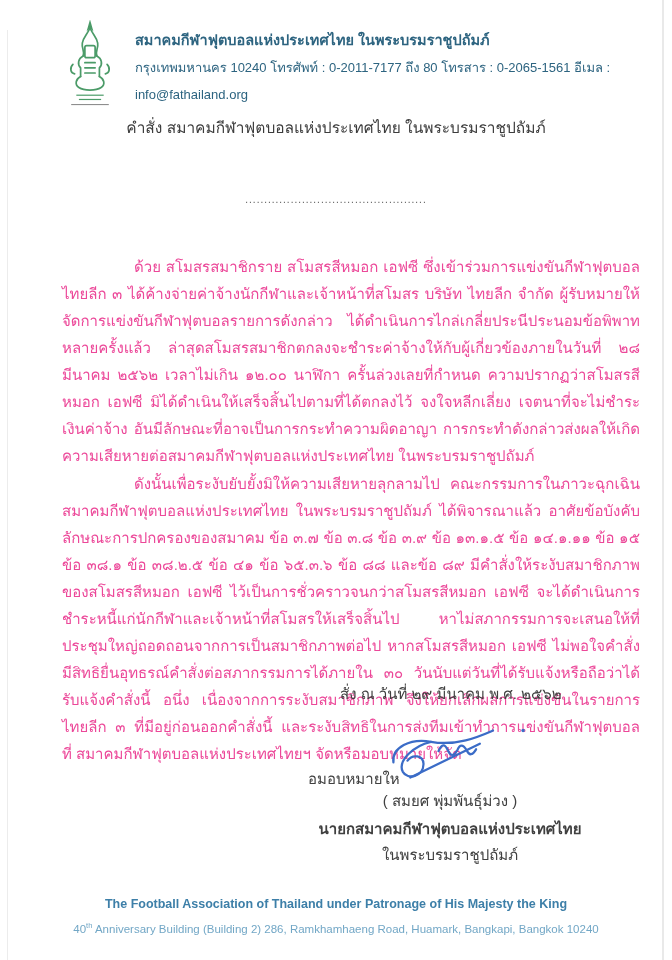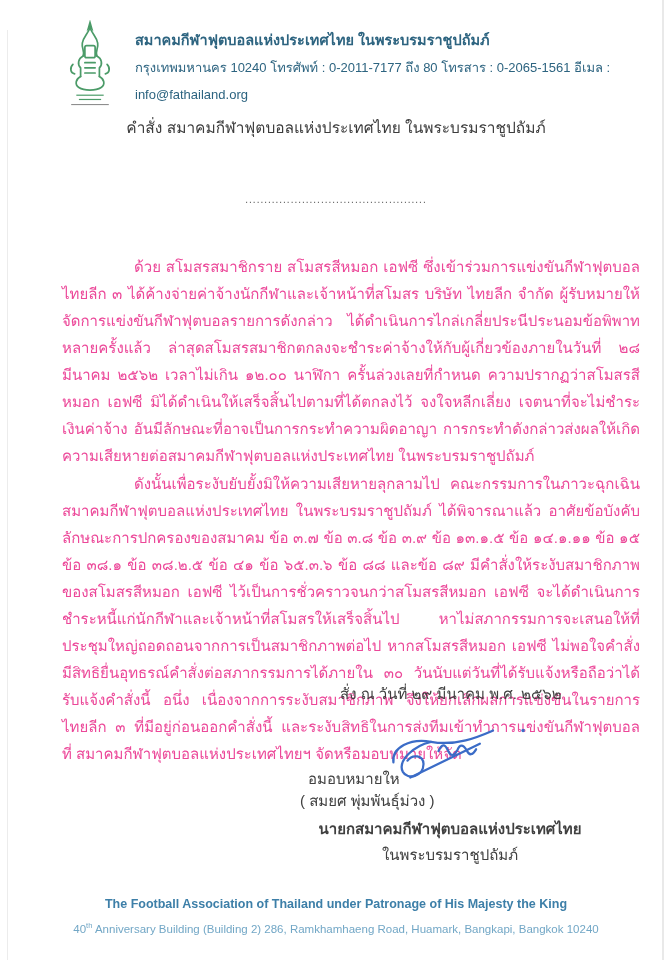--- a/index.html
+++ b/index.html
@@ -33,21 +33,21 @@
   
   .body-text{position:absolute;left:62px;top:226px;width:578px;font-size:15px;line-height:27px;text-align:justify;color:#ec4899;margin-top:27px;}
   .body-text p{margin:0 0 1px 0;text-indent:72px;}
   .effective-line{position:absolute;left:134px;top:640px;font-size:15px;color:#404040;}
   .date-line{position:absolute;left:340px;top:682px;font-size:15px;color:#404040;}
 
   
   .sig-block{position:absolute;left:300px;top:725px;width:300px;height:140px;}
   .sig-scribble{position:absolute;left:82px;top:-2px;width:160px;height:62px;}
   .sig-rank{position:absolute;left:8px;top:42px;font-size:15px;color:#404040;white-space:nowrap;}
-  .sig-name{position:absolute;left:0;top:64px;width:300px;font-size:15px;color:#404040;}
+  .sig-name{position:absolute;left:0;top:64px;width:300px;text-align:center;font-size:15px;color:#404040;}
   .sig-pos1{position:absolute;left:0;top:92px;width:300px;text-align:center;font-size:15px;color:#404040;font-weight:bold;}
   .sig-pos2{position:absolute;left:0;top:118px;width:300px;text-align:center;font-size:15px;color:#404040;}
 
   
   .footer-line{position:absolute;left:0;width:672px;text-align:center;}
   .f1{top:897px;font-size:12.5px;font-weight:700;color:#3d7fa8;}
   .f2{top:921px;font-size:11.5px;color:#72a7c6;}
   .f2 sup{font-size:7.5px;vertical-align:super;}
   .f3{top:943px;font-size:11.5px;color:#72a7c6;}
 </style>

